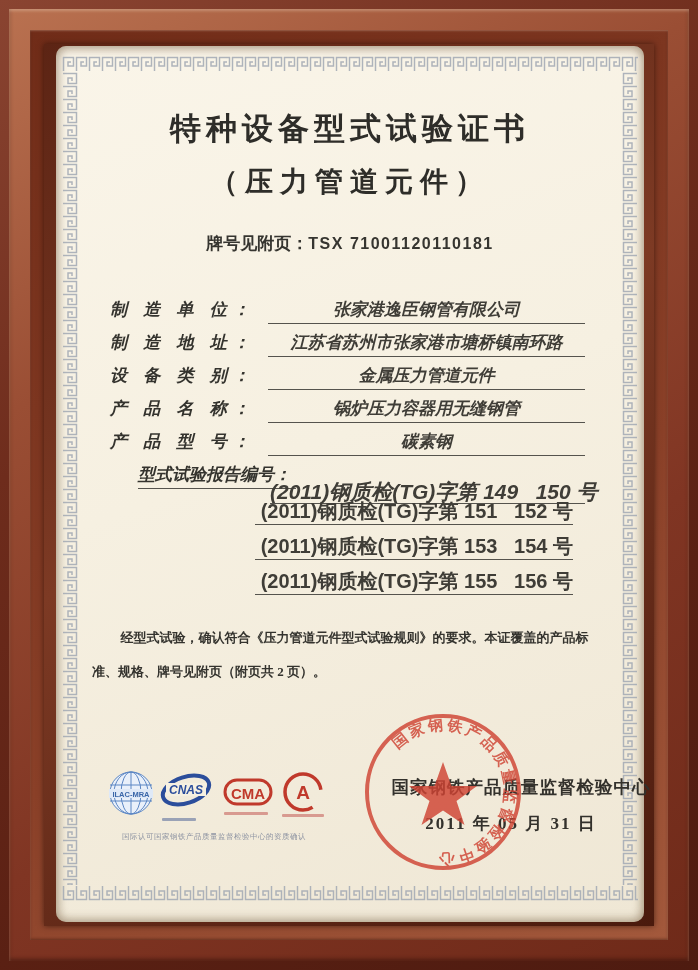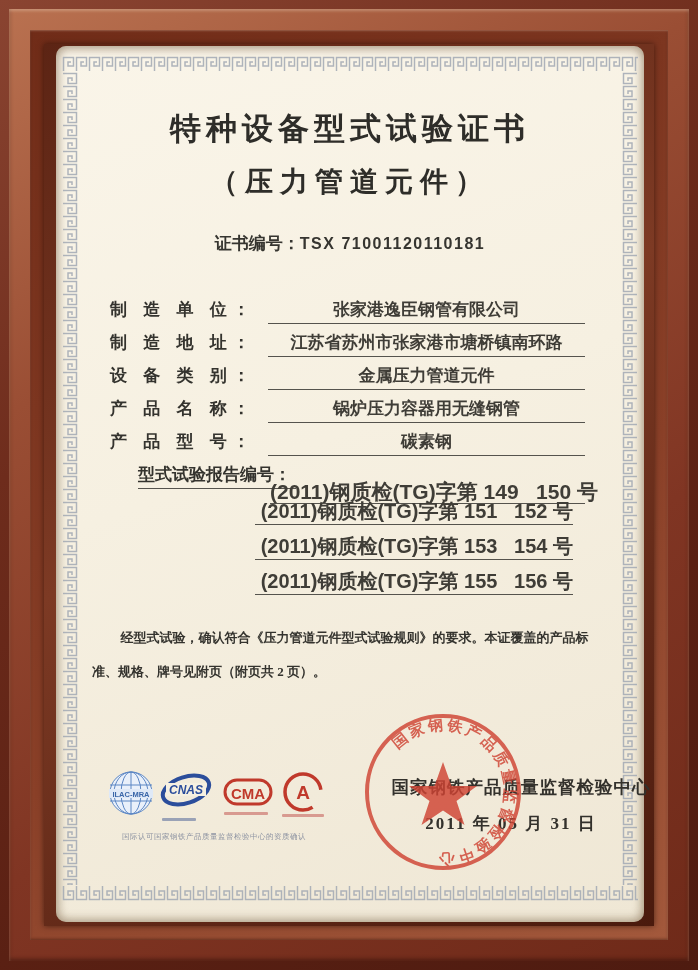--- a/index.html
+++ b/index.html
@@ -24,21 +24,21 @@
                inset 4px 0 10px rgba(90,60,30,.15), inset -4px 0 10px rgba(90,60,30,.15);border-radius:10px;}
   .border-strip{position:absolute;opacity:.85;}
   
   .title{position:absolute;left:0;right:0;top:62px;text-align:center;
     font-size:31px;font-weight:bold;letter-spacing:5px;color:#2e2d29;}
   .subtitle{position:absolute;left:0;right:0;top:117px;text-align:center;
     font-size:28px;font-weight:bold;letter-spacing:7px;color:#2e2d29;}
   .certno{position:absolute;left:0;right:0;top:186px;text-align:center;
     font-size:17px;font-weight:bold;color:#363530;}
   .certno .num{font-family:"Liberation Sans","DejaVu Sans",sans-serif;font-size:16px;letter-spacing:1.5px;}
-  .field-row{position:absolute;left:54px;right:59px;height:26px;}
+  .field-row{position:absolute;left:54px;right:59px;height:26px;font-style:italic;}
   .field-label{position:absolute;left:0;top:0;font-size:17px;font-weight:bold;color:#34332e;white-space:pre;}
   .field-label.spread{letter-spacing:6px;}
   .field-value{position:absolute;left:158px;right:0;top:0;text-align:center;
     font-size:17px;font-weight:bold;color:#3f3d37;border-bottom:1.6px solid #55534d;height:25px;white-space:pre;}
   .report-label-row .field-value{left:160px;border-bottom:1.6px solid #55534d;}
   .report-label-row .field-label{border-bottom:1.6px solid #55534d;height:25px;right:auto;width:158px;margin-left:28px;}
   .report-value{font-family:"Liberation Sans","DejaVu Sans",sans-serif;font-size:21px;margin-top:15px;}
   .report-cont{position:absolute;left:199px;right:71px;height:26px;text-align:right;
     font-size:20px;font-weight:bold;color:#3f3d37;border-bottom:1.6px solid #55534d;
     font-family:"Liberation Sans","DejaVu Sans",sans-serif;white-space:pre;}
@@ -96,21 +96,21 @@
           <pattern id="mkr" width="16" height="13" patternUnits="userSpaceOnUse">
         <path d="M15,1.5 L1.5,1.5 L1.5,11.5 L10,11.5 L10,6 L6,6 L6,9" fill="none" stroke="#a2a9b4" stroke-width="1.5"></path>
       </pattern>
         </defs>
       <rect x="0" y="0" width="16" height="813" fill="url(#mkr)"></rect>
     </svg>
 
     <div class="title">特种设备型式试验证书</div>
     <div class="subtitle">（压力管道元件）</div>
     <div class="certno">
-      <span>证书编号：</span><span class="num">TSX 71001120110181</span>
+      <span>牌号见附页：</span><span class="num">TSX 71001120110181</span>
     </div>
 
     <div class="field-row" style="top:252px">
       <span class="field-label spread">制 造 单 位：</span>
       <span class="field-value">张家港逸臣钢管有限公司</span>
     </div>
     <div class="field-row" style="top:285px">
       <span class="field-label spread">制 造 地 址：</span>
       <span class="field-value">江苏省苏州市张家港市塘桥镇南环路</span>
     </div>

